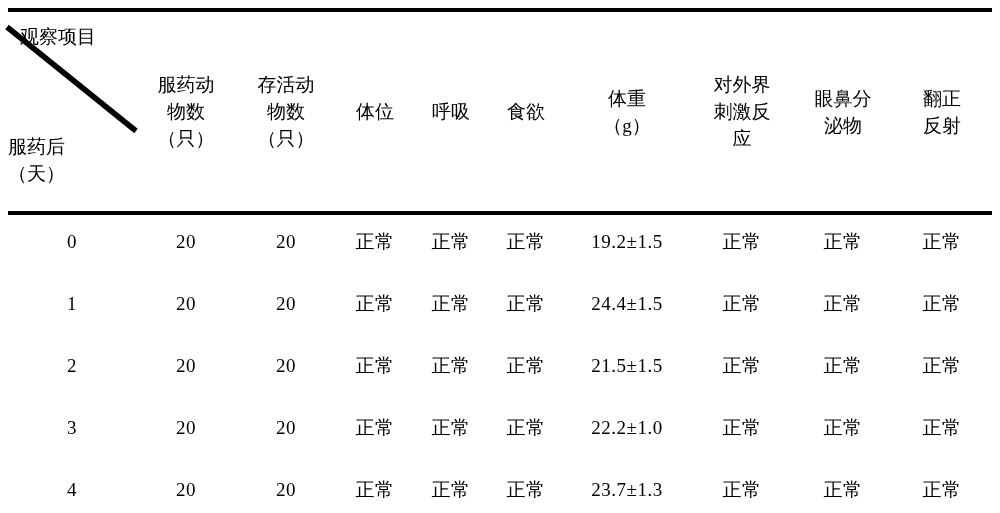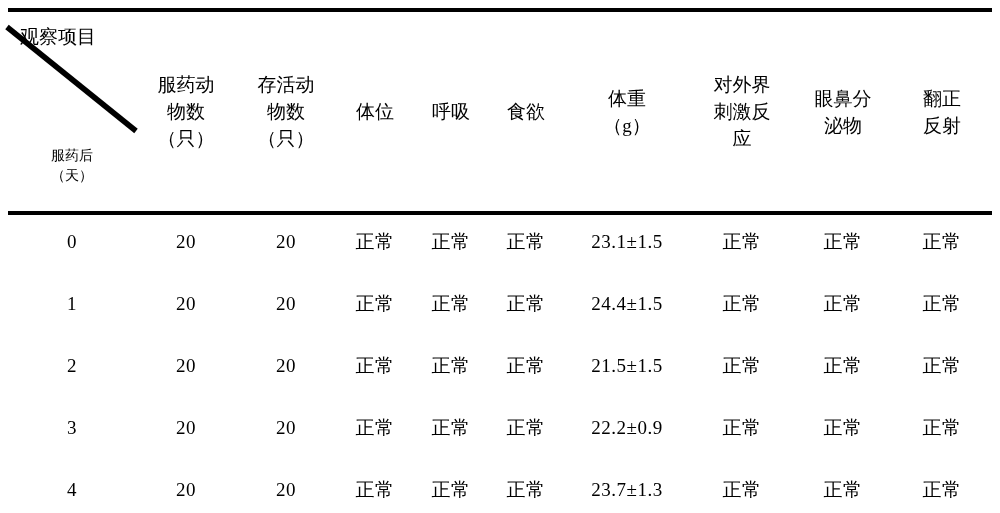--- a/index.html
+++ b/index.html
@@ -96,23 +96,23 @@
     position: absolute;
     left: 12px;
     top: 10px;
     font-size: 19px;
     white-space: nowrap;
   }
   .corner-bottom {
     position: absolute;
     left: 0px;
     right: 0px;
-    top: 132px;
-    font-size: 14px;
-    text-align: center;
+    top: 120px;
+    font-size: 19px;
+    text-align: left;
   }
   .corner-bottom span { display: block; white-space: nowrap; }
   .hdr-v-count { vertical-align: middle; }
 
   
   .data-row { height: 62px; }
   .data-row td {
     font-size: 19px;
     height: 62px;
   }
@@ -231,21 +231,21 @@
 
     <tbody>
 
       <tr class="data-row">
         <td class="cell-num">0</td>
         <td class="cell-num">20</td>
         <td class="cell-num">20</td>
         <td class="cell-cjk">正常</td>
         <td class="cell-cjk">正常</td>
         <td class="cell-cjk">正常</td>
-        <td class="cell-weight">23.1±1.5</td>
+        <td class="cell-weight">19.2±1.5</td>
         <td class="cell-cjk">正常</td>
         <td class="cell-cjk">正常</td>
         <td class="cell-cjk">正常</td>
       </tr>
 
       <tr class="data-row">
         <td class="cell-num">1</td>
         <td class="cell-num">20</td>
         <td class="cell-num">20</td>
         <td class="cell-cjk">正常</td>
@@ -270,21 +270,21 @@
         <td class="cell-cjk">正常</td>
       </tr>
 
       <tr class="data-row">
         <td class="cell-num">3</td>
         <td class="cell-num">20</td>
         <td class="cell-num">20</td>
         <td class="cell-cjk">正常</td>
         <td class="cell-cjk">正常</td>
         <td class="cell-cjk">正常</td>
-        <td class="cell-weight">22.2±0.9</td>
+        <td class="cell-weight">22.2±1.0</td>
         <td class="cell-cjk">正常</td>
         <td class="cell-cjk">正常</td>
         <td class="cell-cjk">正常</td>
       </tr>
 
       <tr class="data-row">
         <td class="cell-num">4</td>
         <td class="cell-num">20</td>
         <td class="cell-num">20</td>
         <td class="cell-cjk">正常</td>

